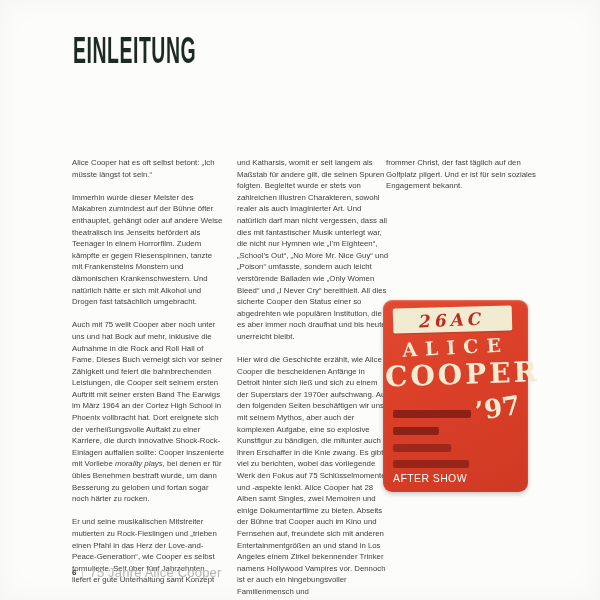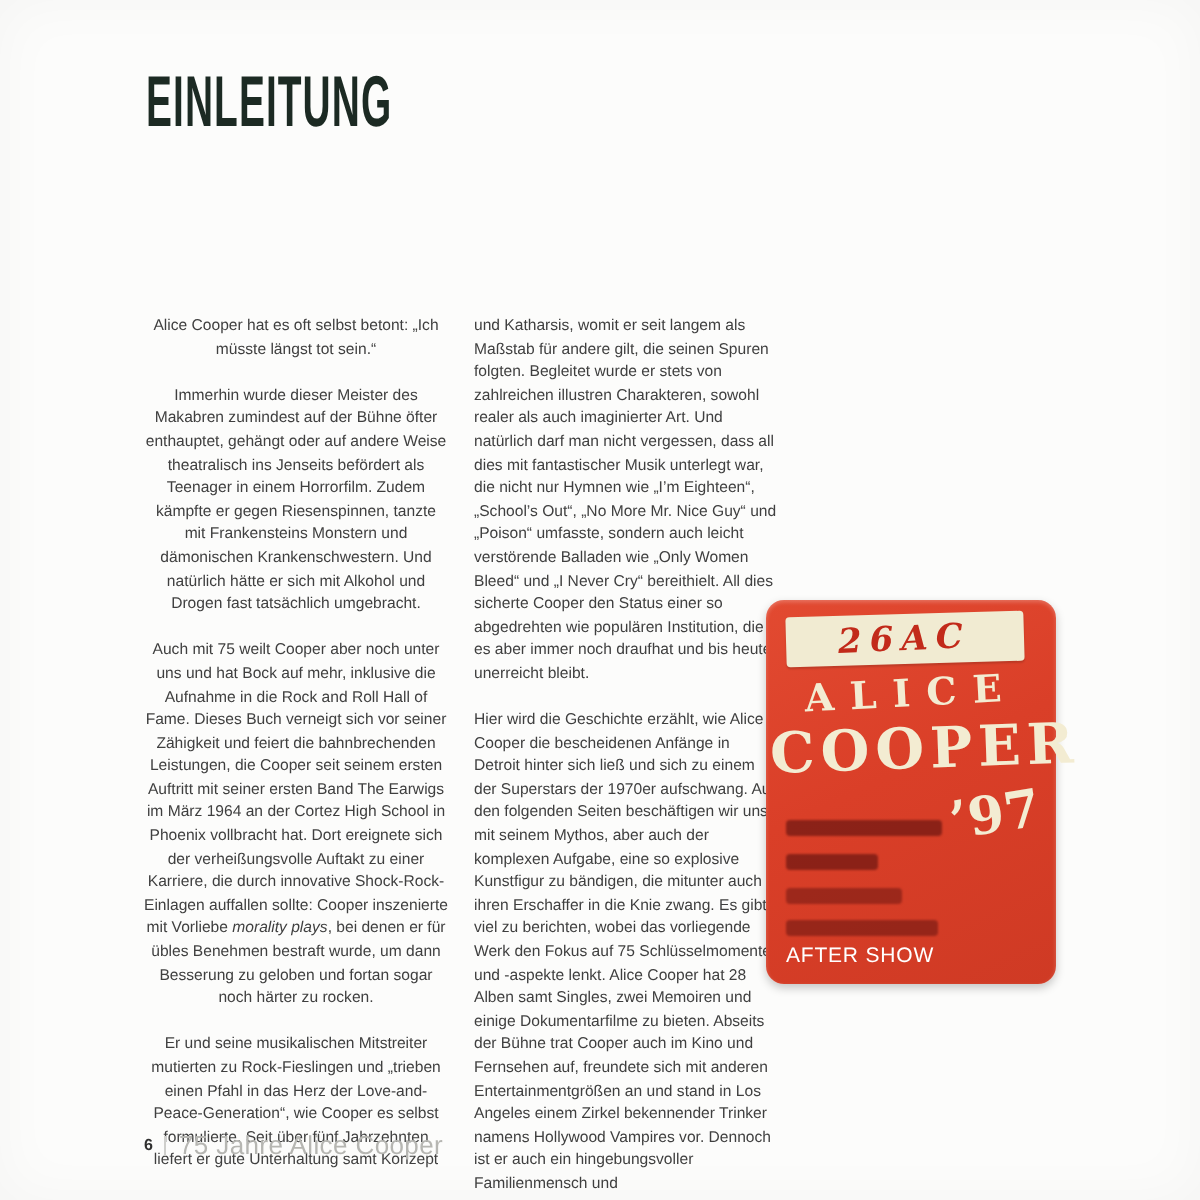--- a/index.html
+++ b/index.html
@@ -13,21 +13,21 @@
     position:absolute;left:73px;top:33px;margin:0;
     font-size:36px;line-height:1;font-weight:bold;
     color:#1c2a23;letter-spacing:1px;white-space:nowrap;
     transform:scaleX(0.54);transform-origin:left top;
   }
   .col{
     position:absolute;top:157px;width:152px;
     font-size:7.8px;line-height:11.6px;color:#3f3f3f;
     text-align:left;
   }
-  .col-1{left:72px;text-align:center;}
+  .col-1{left:72px;}
   .col-2{left:237px;}
   .col-3{left:386px;}
   .col p{margin:0 0 11.6px 0;}
   .col p:last-child{margin-bottom:0;}
   .col em{}
 
   
   .pass{
     position:absolute;left:383px;top:300px;width:145px;height:192px;
     background:linear-gradient(155deg,#e24a31 0%,#da3f28 45%,#cf3a24 100%);
@@ -99,20 +99,21 @@
     <p><span>Auch mit 75 weilt Cooper aber noch unter uns und hat Bock auf mehr, inklusive die Aufnahme in die Rock and Roll Hall of Fame. Dieses Buch verneigt sich vor seiner Zähigkeit und feiert die bahnbrechenden Leistungen, die Cooper seit seinem ersten Auftritt mit seiner ersten Band The Earwigs im März 1964 an der Cortez High School in Phoenix vollbracht hat. Dort ereignete sich der verheißungsvolle Auftakt zu einer Karriere, die durch innovative Shock-Rock-Einlagen auffallen sollte: Cooper inszenierte mit Vorliebe </span><em>morality plays</em><span>, bei denen er für übles Benehmen bestraft wurde, um dann Besserung zu geloben und fortan sogar noch härter zu rocken.</span></p>
     <p>Er und seine musikalischen Mitstreiter mutierten zu Rock-Fieslingen und „trieben einen Pfahl in das Herz der Love-and-Peace-Generation“, wie Cooper es selbst formulierte. Seit über fünf Jahrzehnten liefert er gute Unterhaltung samt Konzept</p>
   </div>
 
   <div class="col col-2">
     <p>und Katharsis, womit er seit langem als Maßstab für andere gilt, die seinen Spuren folgten. Begleitet wurde er stets von zahlreichen illustren Charakteren, sowohl realer als auch imaginierter Art. Und natürlich darf man nicht vergessen, dass all dies mit fantastischer Musik unterlegt war, die nicht nur Hymnen wie „I’m Eighteen“, „School’s Out“, „No More Mr. Nice Guy“ und „Poison“ umfasste, sondern auch leicht verstörende Balladen wie „Only Women Bleed“ und „I Never Cry“ bereithielt. All dies sicherte Cooper den Status einer so abgedrehten wie populären Institution, die es aber immer noch draufhat und bis heute unerreicht bleibt.</p>
     <p>Hier wird die Geschichte erzählt, wie Alice Cooper die bescheidenen Anfänge in Detroit hinter sich ließ und sich zu einem der Superstars der 1970er aufschwang. Auf den folgenden Seiten beschäftigen wir uns mit seinem Mythos, aber auch der komplexen Aufgabe, eine so explosive Kunstfigur zu bändigen, die mitunter auch ihren Erschaffer in die Knie zwang. Es gibt viel zu berichten, wobei das vorliegende Werk den Fokus auf 75 Schlüsselmomente und -aspekte lenkt. Alice Cooper hat 28 Alben samt Singles, zwei Memoiren und einige Dokumentarfilme zu bieten. Abseits der Bühne trat Cooper auch im Kino und Fernsehen auf, freundete sich mit anderen Entertainmentgrößen an und stand in Los Angeles einem Zirkel bekennender Trinker namens Hollywood Vampires vor. Dennoch ist er auch ein hingebungsvoller Familienmensch und</p>
   </div>
 
   <div class="col col-3">
+    <p>frommer Christ, der fast täglich auf den Golfplatz pilgert. Und er ist für sein soziales Engagement bekannt.</p>
   </div>
 
   <div class="pass">
     <div class="pass-label">
       <span class="pass-code">26AC</span>
     </div>
     <div class="pass-name1">ALICE</div>
     <div class="pass-name2">COOPER</div>
     <div class="pass-year">’97</div>
     <div class="redacted r1"></div>

